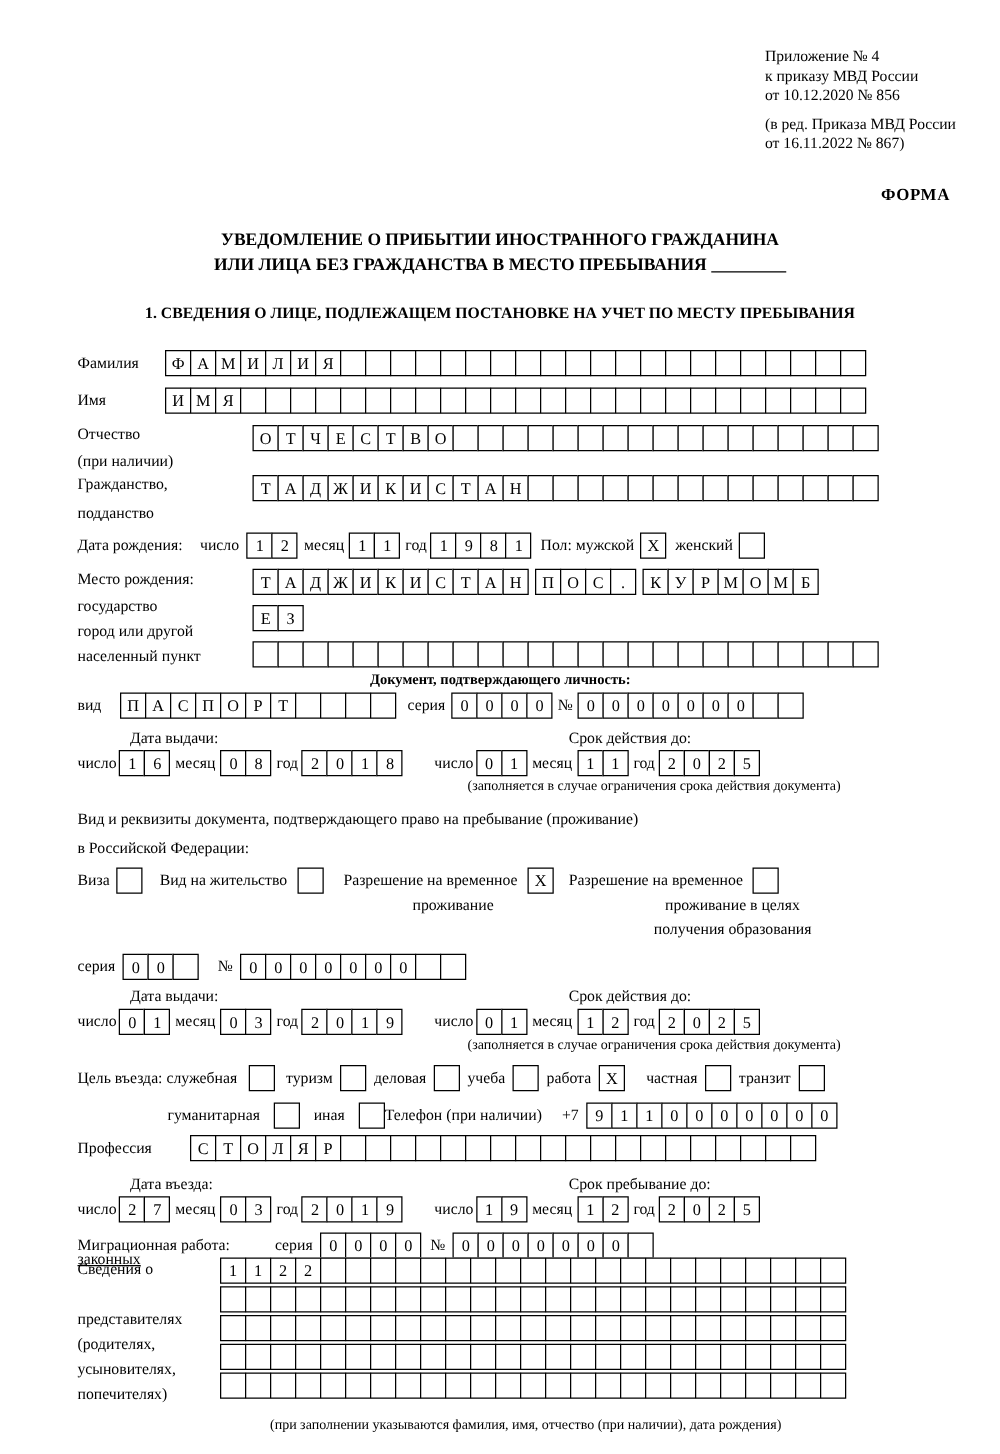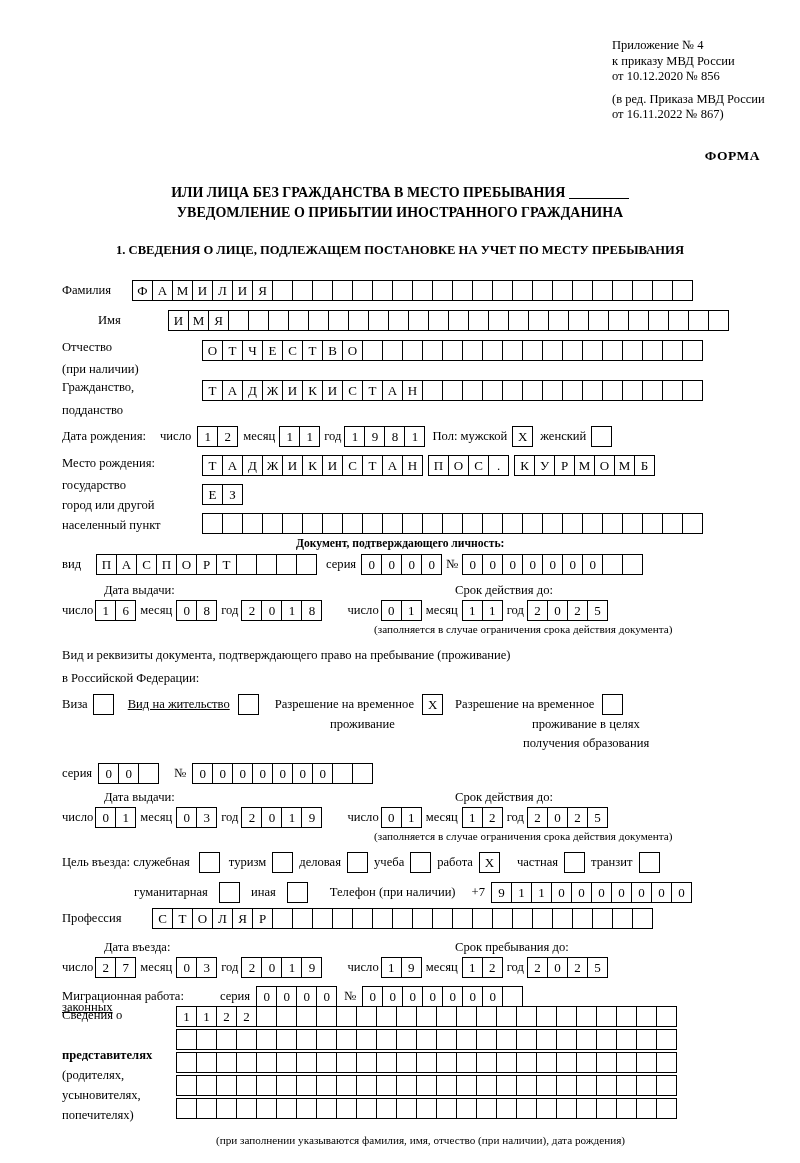--- a/index.html
+++ b/index.html
@@ -125,25 +125,25 @@
     <div>к приказу МВД России</div>
     <div>от 10.12.2020 № 856</div>
     <div class="gap"></div>
     <div>(в ред. Приказа МВД России</div>
     <div>от 16.11.2022 № 867)</div>
   </div>
 
   <div class="forma">ФОРМА</div>
 
   <div class="title">
+    <div>УВЕДОМЛЕНИЕ О ПРИБЫТИИ ИНОСТРАННОГО ГРАЖДАНИНА</div>
     <div>
       <span class="ln2">ИЛИ ЛИЦА БЕЗ ГРАЖДАНСТВА В МЕСТО ПРЕБЫВАНИЯ</span>
       <span class="blank"></span>
     </div>
-    <div>УВЕДОМЛЕНИЕ О ПРИБЫТИИ ИНОСТРАННОГО ГРАЖДАНИНА</div>
   </div>
 
   <div class="section1">1. СВЕДЕНИЯ О ЛИЦЕ, ПОДЛЕЖАЩЕМ ПОСТАНОВКЕ НА УЧЕТ ПО МЕСТУ ПРЕБЫВАНИЯ</div>
 
   <div class="row" style="top:280px; left:62px;">
     <span class="lbl" style="width:70px;">Фамилия</span>
     <span class="boxes" id="surname-boxes">
         <span class="bx">Ф</span>
         <span class="bx">А</span>
         <span class="bx">М</span>
@@ -169,21 +169,21 @@
         <span class="bx"></span>
         <span class="bx"></span>
         <span class="bx"></span>
         <span class="bx"></span>
         <span class="bx"></span>
         <span class="bx"></span>
       </span>
   </div>
 
   <div class="row" style="top:310px; left:62px;">
-    <span class="lbl" style="width:70px;margin-left:36px;">Имя</span>
+    <span class="lbl" style="width:70px;">Имя</span>
     <span class="boxes" id="name-boxes">
         <span class="bx">И</span>
         <span class="bx">М</span>
         <span class="bx">Я</span>
         <span class="bx"></span>
         <span class="bx"></span>
         <span class="bx"></span>
         <span class="bx"></span>
         <span class="bx"></span>
         <span class="bx"></span>
@@ -473,21 +473,21 @@
   <div class="row" style="top:648px; left:62px;">
     <span class="lbl">Вид и реквизиты документа, подтверждающего право на пребывание (проживание)</span>
   </div>
   <div class="row" style="top:671px; left:62px;">
     <span class="lbl">в Российской Федерации:</span>
   </div>
 
   <div class="row" style="top:694px; left:62px;">
     <span class="lbl">Виза</span>
     <span class="chk" style="margin-left:5px;"></span>
-    <span class="lbl" style="margin-left:14px;text-decoration:underline;">Вид на жительство</span>
+    <span class="lbl" style="margin-left:14px;">Вид на жительство</span>
     <span class="chk" style="margin-left:8px;"></span>
     <span class="lbl" style="margin-left:16px;">Разрешение на временное</span>
     <span class="chk" style="margin-left:8px;">Х</span>
     <span class="lbl" style="margin-left:12px;">Разрешение на временное</span>
     <span class="chk" style="margin-left:8px;"></span>
   </div>
   <div class="row" style="top:717px; left:330px;">
     <span class="lbl">проживание</span>
   </div>
   <div class="row" style="top:717px; left:532px;">
@@ -579,21 +579,21 @@
     <span class="chk" style="margin-left:6px;"></span>
     <span class="lbl" style="margin-left:6px;">транзит</span>
     <span class="chk" style="margin-left:6px;"></span>
   </div>
 
   <div class="row" style="top:882px; left:134px;">
     <span class="lbl">гуманитарная</span>
     <span class="chk" style="margin-left:11px;"></span>
     <span class="lbl" style="margin-left:11px;">иная</span>
     <span class="chk" style="margin-left:11px;"></span>
-    <span class="lbl" style="margin-left:22px;">Телефон (при наличии)</span>
+    <span class="lbl" style="">Телефон (при наличии)</span>
     <span class="lbl" style="margin-left:16px;">+7</span>
     <span class="boxes" style="margin-left:6px;" id="phone">
         <span class="bx">9</span>
         <span class="bx">1</span>
         <span class="bx">1</span>
         <span class="bx">0</span>
         <span class="bx">0</span>
         <span class="bx">0</span>
         <span class="bx">0</span>
         <span class="bx">0</span>
@@ -630,21 +630,21 @@
         <span class="bx"></span>
         <span class="bx"></span>
         <span class="bx"></span>
       </span>
   </div>
 
   <div class="row" style="top:940px; left:104px;">
     <span class="lbl">Дата въезда:</span>
   </div>
   <div class="row" style="top:940px; left:455px;">
-    <span class="lbl">Срок пребывания до:</span>
+    <span class="lbl">Срок пребывание до:</span>
   </div>
 
   <div class="row" style="top:957px; left:62px;">
     <span class="lbl">число</span>
     <span class="boxes" style="margin-left:2px;" id="e-day">
         <span class="bx">2</span>
         <span class="bx">7</span>
       </span>
     <span class="lbl" style="margin-left:5px;">месяц</span>
     <span class="boxes" style="margin-left:4px;" id="e-month">
@@ -698,21 +698,21 @@
         <span class="bx"></span>
       </span>
   </div>
 
   <div class="row" style="top:1008px; left:62px;">
     <span class="lbl">Сведения о</span>
   </div>
   <div class="row" style="top:1000px; left:62px;text-decoration:underline;">
     <span class="lbl">законных</span>
   </div>
-  <div class="row" style="top:1048px; left:62px;font-weight:bold;">
+  <div class="row" style="top:1048px; left:62px;">
     <span class="lbl">представителях</span>
   </div>
   <div class="row" style="top:1068px; left:62px;">
     <span class="lbl">(родителях,</span>
   </div>
   <div class="row" style="top:1088px; left:62px;">
     <span class="lbl">усыновителях,</span>
   </div>
   <div class="row" style="top:1108px; left:62px;">
     <span class="lbl">попечителях)</span>

